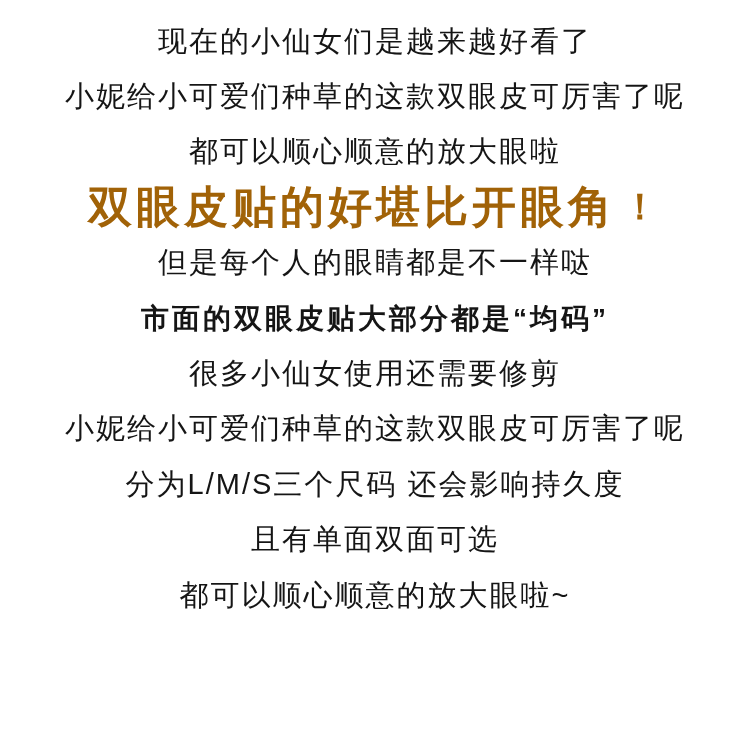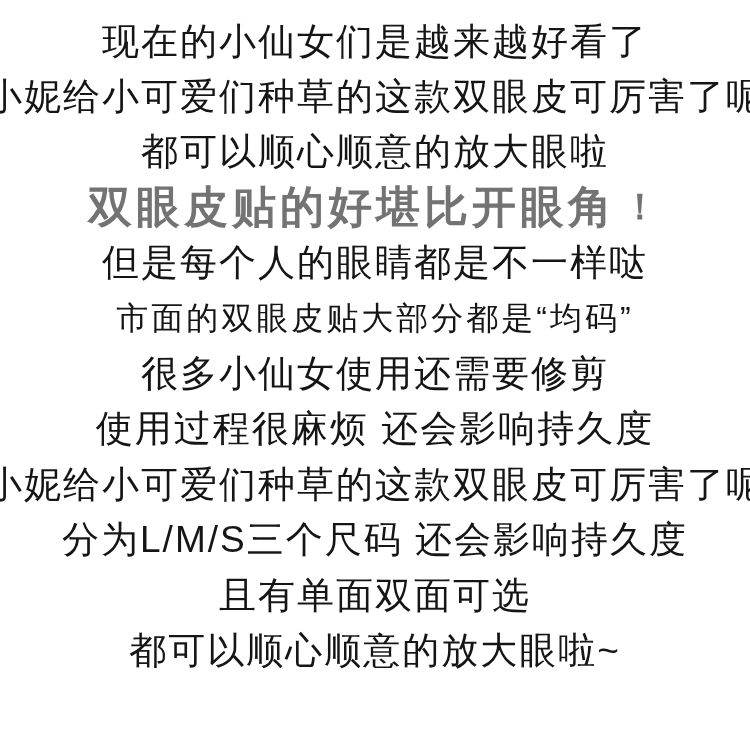--- a/index.html
+++ b/index.html
@@ -16,33 +16,33 @@
     font-family: "Liberation Sans", sans-serif;
   }
   .text-stack {
     padding-top: 14px;
   }
   .line {
     height: 55.4px;
     display: flex;
     align-items: center;
     justify-content: center;
-    font-size: 37px;
+    font-size: 29px;
     letter-spacing: 2px;
     color: #151515;
     font-weight: 400;
     white-space: pre;
   }
   .line--bold {
-    font-weight: 400;
-    font-size: 32px;
+    font-weight: 700;
+    font-size: 28px;
     letter-spacing: 3px;
   }
   .line--accent {
-    color: #737373;
+    color: #a16207;
     font-size: 44px;
     font-weight: 700;
     letter-spacing: 4px;
   }
   .line--accent .bang {
     font-size: 36px;
     font-weight: 700;
     margin-left: 6px;
   }
   .bold-part {
@@ -76,23 +76,20 @@
     </div>
 
     <div class="line line--bold">
       <span>市面的双眼皮贴大部分都是“均码”</span>
     </div>
 
     <div class="line">
       <span>很多小仙女使用还需要</span><span class="bold-part">修剪</span>
     </div>
 
-    <div class="line">
-      <span>使用过程很麻烦 还会影响持久度</span>
-    </div>
 
     <div class="line">
       <span>小妮给小可爱们种草的这款双眼皮可厉害了呢</span>
     </div>
 
     <div class="line">
       <span>分为L/M/S三个尺码 还会影响持久度</span>
     </div>
 
     <div class="line">

